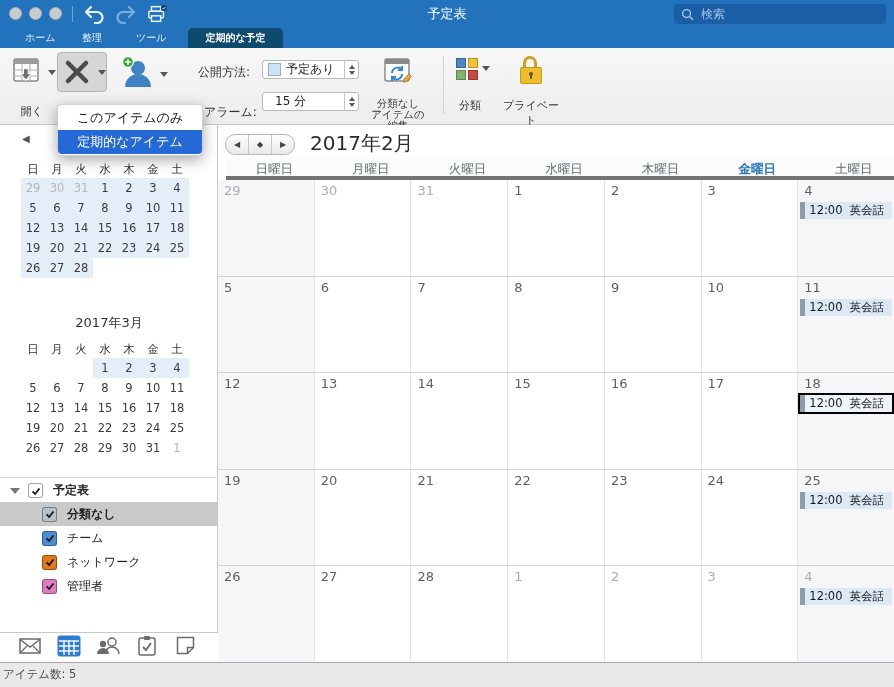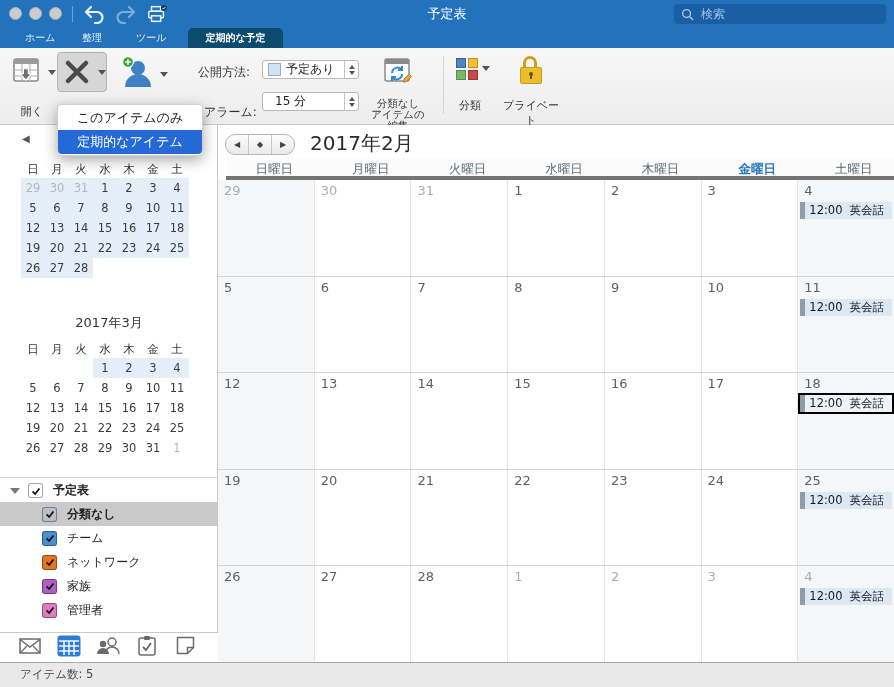--- a/index.html
+++ b/index.html
@@ -123,21 +123,21 @@
   .day.we{background:#f5f6f8;}
   .daynum{font-size:13px;color:#5d6165;}
   .day.out .daynum{color:#a9adb1;}
   .event{height:17px;line-height:17px;font-size:11.5px;color:#15171a;background:#dce9f5;
          border-left:5px solid #8e9ca9;margin:4px 0 0 -4px;padding-left:4px;white-space:nowrap;}
   .event.selected{outline:2px solid #000;background:#eef3f9;}
   .ev-title{margin-left:7px;}
   
   #statusbar{position:absolute;left:0;top:662px;width:894px;height:25px;background:#e9e9e9;
              border-top:1px solid #a8a8a8;box-sizing:border-box;font-size:11.5px;color:#4a4a4a;
-             line-height:23px;padding-left:20px;}
+             line-height:23px;padding-left:3px;}
 </style>
 </head>
 <body>
 
 <div id="titlebar">
   <span class="traffic" id="tl-close"></span>
   <span class="traffic" id="tl-min"></span>
   <span class="traffic" id="tl-zoom"></span>
   <span class="tb-divider"></span>
   <svg class="tb-icon" id="undo-ic" viewBox="0 0 22 20">
@@ -418,28 +418,20 @@
       </div>
       <div class="cl-row">
         <span class="cbx" style="background: rgb(226, 119, 29);">
           <svg viewBox="0 0 14 14">
             <path d="M3 7.5 L6 10.5 L11 4" fill="none" stroke="#111" stroke-width="2"></path>
           </svg>
         </span>
         <span class="cl-label">ネットワーク</span>
       </div>
       <div class="cl-row">
-        <span class="cbx" style="background: rgb(176, 95, 196);">
-          <svg viewBox="0 0 14 14">
-            <path d="M3 7.5 L6 10.5 L11 4" fill="none" stroke="#111" stroke-width="2"></path>
-          </svg>
-        </span>
-        <span class="cl-label">家族</span>
-      </div>
-      <div class="cl-row">
         <span class="cbx" style="background: rgb(224, 124, 192);">
           <svg viewBox="0 0 14 14">
             <path d="M3 7.5 L6 10.5 L11 4" fill="none" stroke="#111" stroke-width="2"></path>
           </svg>
         </span>
         <span class="cl-label">管理者</span>
       </div>
     </div>
 
   <div id="bottom-nav">

